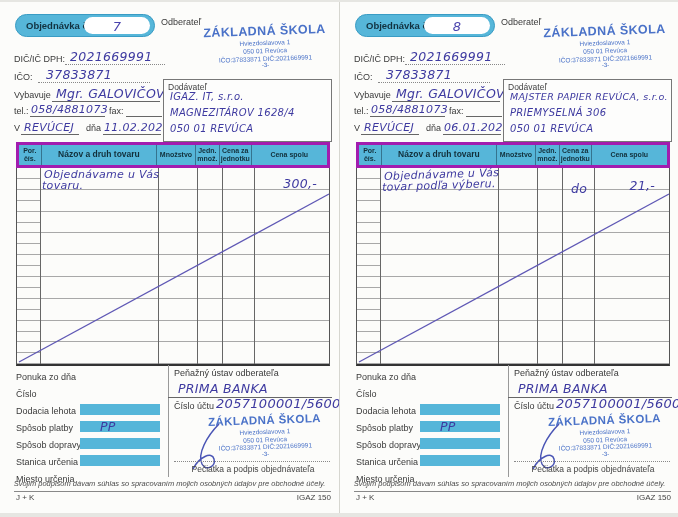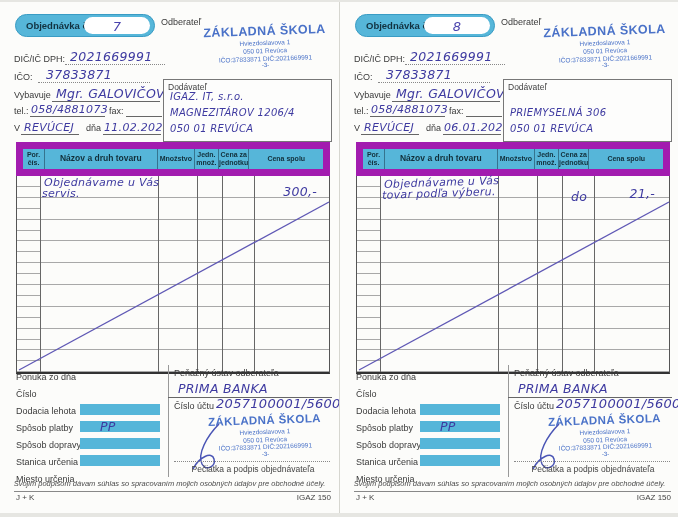--- a/index.html
+++ b/index.html
@@ -16,21 +16,21 @@
   .pill{position:absolute;left:15px;top:12px;width:140px;height:23px;background:#56b6d9;border:1px solid #3a9cc4;border-radius:13px;box-sizing:border-box}
   .pill-label{position:absolute;left:10px;top:5px;font-size:9.5px;font-weight:bold;color:#11313f}
   .pill-oval{position:absolute;right:4px;top:2px;width:66px;height:17px;background:#fff;border-radius:9px;text-align:center}
   .pill-num{font-family:"DejaVu Sans",sans-serif;font-style:italic;font-size:13px;color:#4a43ad;line-height:17px}
   .stamp{position:absolute;text-align:center;color:#4a72c8;transform:rotate(-2deg);line-height:1.2}
   .stamp .s1{font-size:12.5px;font-weight:bold;letter-spacing:.4px;white-space:nowrap}
   .stamp .s2{font-size:6.5px;white-space:nowrap}
   .stamp .s3{font-size:6px;white-space:nowrap}
   .supbox{position:absolute;left:163px;top:77px;width:169px;height:63px;border:1px solid #777;box-sizing:border-box;background:#fdfdfc}
   .tbl{position:absolute;left:16px;top:140px;width:314px}
-  .thead{display:flex;height:34px;background:#56b6d9;border:7px solid #a21caf;box-sizing:border-box}
+  .thead{display:flex;height:26px;background:#56b6d9;border:3px solid #a21caf;box-sizing:border-box}
   .th{display:flex;align-items:center;justify-content:center;text-align:center;font-size:7px;font-weight:bold;line-height:1.15;color:#122f3a;border-right:1px solid #35748f;box-sizing:border-box}
   .th:last-child{border-right:none}
   .th-nazov{font-size:8.5px}
   .c1{width:23px}.c2{width:118px}.c3{width:39px}.c4{width:25px}.c5{width:32px}.c6{width:77px}
   .tbody{position:relative;height:196px;border:1.5px solid #555;border-top:none;border-bottom:2px solid #333;box-sizing:content-box;background:repeating-linear-gradient(to bottom,transparent 0,transparent 20.8px,#a8a8a8 20.8px,#a8a8a8 21.8px)}
   .porcol{position:absolute;left:0;top:0;bottom:0;width:23px;background:repeating-linear-gradient(to bottom,transparent 0,transparent 9.9px,#a8a8a8 9.9px,#a8a8a8 10.9px)}
   .vsep{position:absolute;top:0;bottom:0;width:1px;background:#666}
   .diag{position:absolute;left:0;top:0}
   .bar{position:absolute;left:80px;width:80px;height:11px;background:#56b6d9}
   .vdiv{position:absolute;width:1px;background:#999}
@@ -81,21 +81,21 @@
     <span class="lbl" style="left:14px;top:121px">V</span>
     <span class="uline" style="left:21px;top:132px;width:58px"></span>
     <span class="hw" style="left:24px;top:119px">REVÚCEJ</span>
     <span class="lbl" style="left:86px;top:121px">dňa</span>
     <span class="uline" style="left:103px;top:132px;width:58px"></span>
     <span class="hw" style="left:104px;top:119px">11.02.2021</span>
 
     <div class="supbox">
       <span class="lbl-sm" style="left:4px;top:2px">Dodávateľ</span>
       <span class="hw" style="left:6px;top:11px;font-size:10px">IGAZ. IT, s.r.o.</span>
-      <span class="hw" style="left:6px;top:27px;font-size:10px">MAGNEZITÁROV 1206/4</span>
+      <span class="hw" style="left:6px;top:27px;font-size:10px">MAGNEZITÁROV 1628/4</span>
       <span class="hw" style="left:6px;top:43px;font-size:10px">050 01 REVÚCA</span>
     </div>
 
     <div class="tbl">
       <div class="thead">
         <div class="th c1">Por. čís.</div>
         <div class="th c2 th-nazov">Názov a druh tovaru</div>
         <div class="th c3">Množstvo</div>
         <div class="th c4">Jedn. množ.</div>
         <div class="th c5">Cena za jednotku</div>
@@ -105,21 +105,21 @@
         <div class="porcol"></div>
         <div class="vsep" style="left:23px"></div>
         <div class="vsep" style="left:141px"></div>
         <div class="vsep" style="left:180px"></div>
         <div class="vsep" style="left:205px"></div>
         <div class="vsep" style="left:237px"></div>
         <svg class="diag" width="314" height="196" viewBox="0 0 314 196">
           <line x1="2" y1="194" x2="312" y2="26" stroke="#5f58b5" stroke-width="1.3"></line>
         </svg>
         <span class="hw" style="left:27px;top:0px">Objednávame u Vás</span>
-        <span class="hw" style="left:25px;top:11px">servis.</span>
+        <span class="hw" style="left:25px;top:11px">tovaru.</span>
         <span class="hw hw-lg" style="left:218px;top:12px"></span>
         <span class="hw hw-lg" style="right:12px;top:8px">300,-</span>
       </div>
     </div>
 
     <span class="lbl" style="left:16px;top:370px">Ponuka zo dňa</span>
     <span class="lbl" style="left:16px;top:387px">Číslo</span>
     <span class="lbl" style="left:16px;top:404px">Dodacia lehota</span>
     <span class="lbl" style="left:16px;top:421px">Spôsob platby</span>
     <span class="lbl" style="left:16px;top:438px">Spôsob dopravy</span>
@@ -193,20 +193,21 @@
 
     <span class="lbl" style="left:14px;top:121px">V</span>
     <span class="uline" style="left:21px;top:132px;width:58px"></span>
     <span class="hw" style="left:24px;top:119px">REVÚCEJ</span>
     <span class="lbl" style="left:86px;top:121px">dňa</span>
     <span class="uline" style="left:103px;top:132px;width:58px"></span>
     <span class="hw" style="left:104px;top:119px">06.01.2021</span>
 
     <div class="supbox">
       <span class="lbl-sm" style="left:4px;top:2px">Dodávateľ</span>
+      <span class="hw" style="left:6px;top:11px;font-size:9.5px">MAJSTER PAPIER REVÚCA, s.r.o.</span>
       <span class="hw" style="left:6px;top:27px;font-size:10px">PRIEMYSELNÁ 306</span>
       <span class="hw" style="left:6px;top:43px;font-size:10px">050 01 REVÚCA</span>
     </div>
 
     <div class="tbl">
       <div class="thead">
         <div class="th c1">Por. čís.</div>
         <div class="th c2 th-nazov">Názov a druh tovaru</div>
         <div class="th c3">Množstvo</div>
         <div class="th c4">Jedn. množ.</div>

